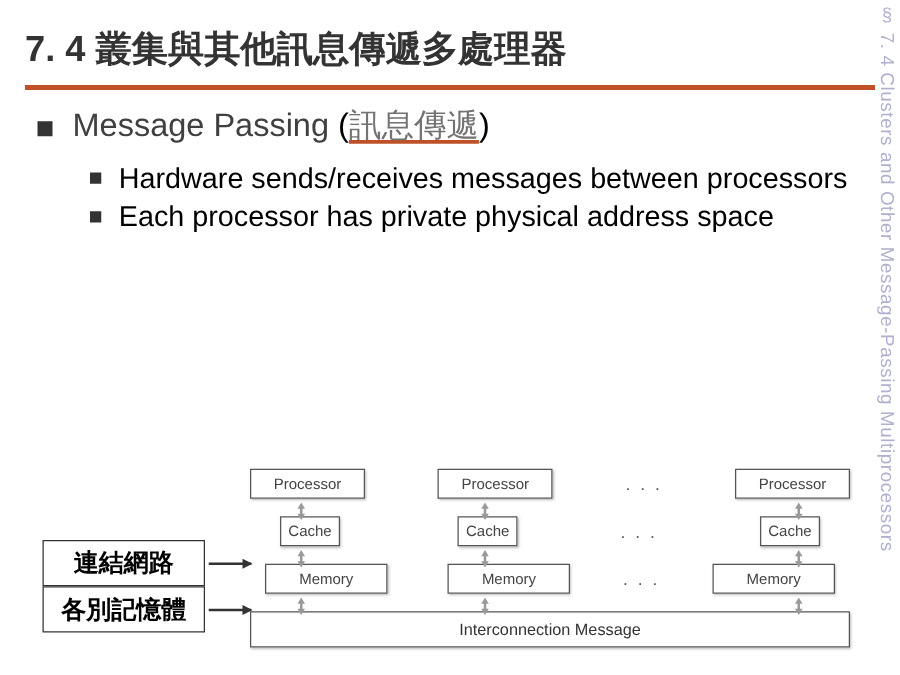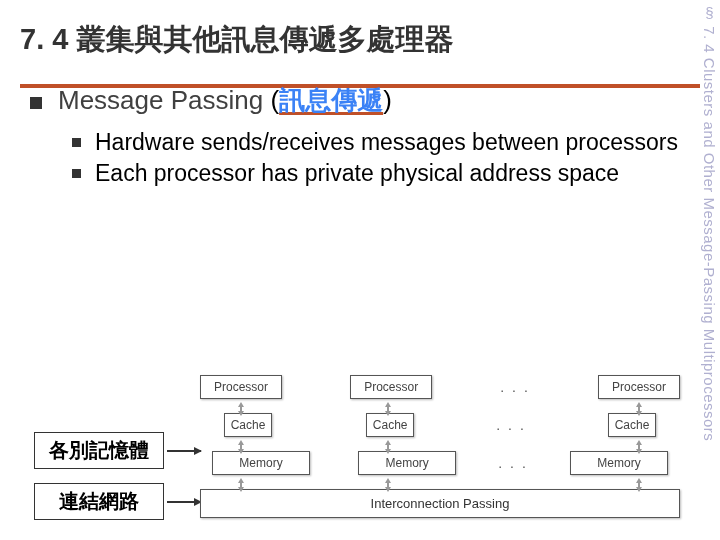--- a/index.html
+++ b/index.html
@@ -1,47 +1,47 @@
 <!DOCTYPE html>
 <html><head>
 <meta charset="utf-8">
 <style>
   * { margin: 0; padding: 0; box-sizing: border-box; }
   body { width: 720px; height: 540px; background: #fff; font-family: Arial, "Microsoft JhengHei", sans-serif; position: relative; overflow: hidden; }
   
   .slide { width: 720px; height: 540px; position: relative; }
   
-  .title-bar { position: absolute; top: 20px; left: 20px; right: 20px; border-bottom: 4px solid #c05028; padding-bottom: 24px; }
+  .title-bar { position: absolute; top: 20px; left: 20px; right: 20px; border-bottom: 4px solid #c05028; padding-bottom: 8px; }
   .title-text { font-size: 29px; font-weight: bold; color: #333; }
   
   .sidebar-text { position: absolute; right: 2px; top: 4px; writing-mode: vertical-rl; text-orientation: mixed; font-size: 15px; color: #b0b0d0; font-family: Arial, sans-serif; letter-spacing: 0.5px; }
   
   .content { position: absolute; top: 85px; left: 30px; right: 30px; }
   
   .l1 { display: flex; align-items: baseline; margin-bottom: 12px; font-size: 26px; }
   .l1 .bullet { width: 12px; height: 12px; background: #333; margin-right: 16px; margin-top: 10px; flex-shrink: 0; }
   .l1 .txt { line-height: 1.2; }
   .l1 .base { color: #404040; }
   .l1 .paren { color: #000; }
-  .l1 .under { color: #3b82f6; text-decoration: underline; text-decoration-color: #c05028; text-decoration-thickness: 3px; text-underline-offset: 3px; font-weight: bold; }
+  .l1 .under { color: #737373; text-decoration: underline; text-decoration-color: #c05028; text-decoration-thickness: 3px; text-underline-offset: 3px; font-weight: normal; }
   
   .l2 { display: flex; align-items: flex-start; margin-left: 42px; margin-bottom: 2px; font-size: 23px; color: #000; }
   .l2 .bullet { width: 9px; height: 9px; background: #333; margin-right: 14px; margin-top: 10px; flex-shrink: 0; }
   .l2 .txt { line-height: 1.25; }
   
   .labels { position: absolute; left: 34px; bottom: 20px; width: 130px; }
   .ylabel { border: 1.5px solid #333; background: #fff; text-align: center; padding: 4px 6px; margin-bottom: 14px; font-size: 20px; font-weight: bold; position: relative; }
   .ylabel.red { color: #e02030; }
   .ylabel .arrow { position: absolute; right: -38px; top: 50%; transform: translateY(-50%); width: 34px; height: 2px; background: #333; }
   .ylabel .arrow:after { content: ""; position: absolute; right: -1px; top: -3px; border-left: 8px solid #333; border-top: 4px solid transparent; border-bottom: 4px solid transparent; }
   
   .diagram { position: absolute; left: 200px; bottom: 22px; width: 480px; }
   .diag-row { display: flex; justify-content: space-between; align-items: center; margin-bottom: 6px; }
   .dbox { border: 1px solid #555; box-shadow: 1px 1px 2px #bbb; background: #fff; text-align: center; font-size: 12px; color: #444; padding: 4px 0; }
-  .dbox.proc { width: 82px; }
+  .dbox.proc { width: 92px; }
   .dbox.cache { width: 48px; margin: 0 12px; }
   .dbox.mem { width: 98px; margin: 0 6px; }
   .dots { font-size: 14px; color: #555; letter-spacing: 2px; align-self: center; }
   .conn-row { display: flex; justify-content: space-between; padding: 0 40px; }
   .vline { width: 2px; height: 8px; background: #999; position: relative; }
   .vline.dn:after { content: ""; position: absolute; bottom: -3px; left: -2px; border-top: 5px solid #999; border-left: 3px solid transparent; border-right: 3px solid transparent; }
   .vline.up:before { content: ""; position: absolute; top: -3px; left: -2px; border-bottom: 5px solid #999; border-left: 3px solid transparent; border-right: 3px solid transparent; }
   .net { border: 1px solid #555; background: #fff; text-align: center; font-size: 13px; color: #333; padding: 6px 0; width: 100%; box-shadow: 1px 1px 2px #bbb; }
 </style>
 </head>
@@ -67,26 +67,26 @@
       <div class="bullet"></div>
       <div class="txt">Hardware sends/receives messages between processors</div>
     </div>
     <div class="l2">
       <div class="bullet"></div>
       <div class="txt">Each processor has private physical address space</div>
     </div>
   </div>
 
   <div class="labels">
+    <div class="ylabel" style="margin-bottom:0;">
+      <span>連結網路</span>
+      <span class="arrow"></span>
+    </div>
     <div class="ylabel">
       <span>各別記憶體</span>
-      <span class="arrow"></span>
-    </div>
-    <div class="ylabel" style="margin-bottom:0;">
-      <span>連結網路</span>
       <span class="arrow"></span>
     </div>
   </div>
 
   <div class="diagram">
     <div class="diag-row">
       <div class="dbox proc">Processor</div>
       <div class="dbox proc">Processor</div>
       <div class="dots">. . .</div>
       <div class="dbox proc">Processor</div>
@@ -114,16 +114,16 @@
       <div class="dbox mem">Memory</div>
       <div class="dots">. . .</div>
       <div class="dbox mem">Memory</div>
     </div>
     <div class="conn-row">
       <div class="vline up dn"></div>
       <div class="vline up dn" style="margin-left:40px;"></div>
       <div style="width:40px"></div>
       <div class="vline up dn"></div>
     </div>
-    <div class="net">Interconnection Passing</div>
+    <div class="net">Interconnection Message</div>
   </div>
 
 </div>
 
 </body></html>

